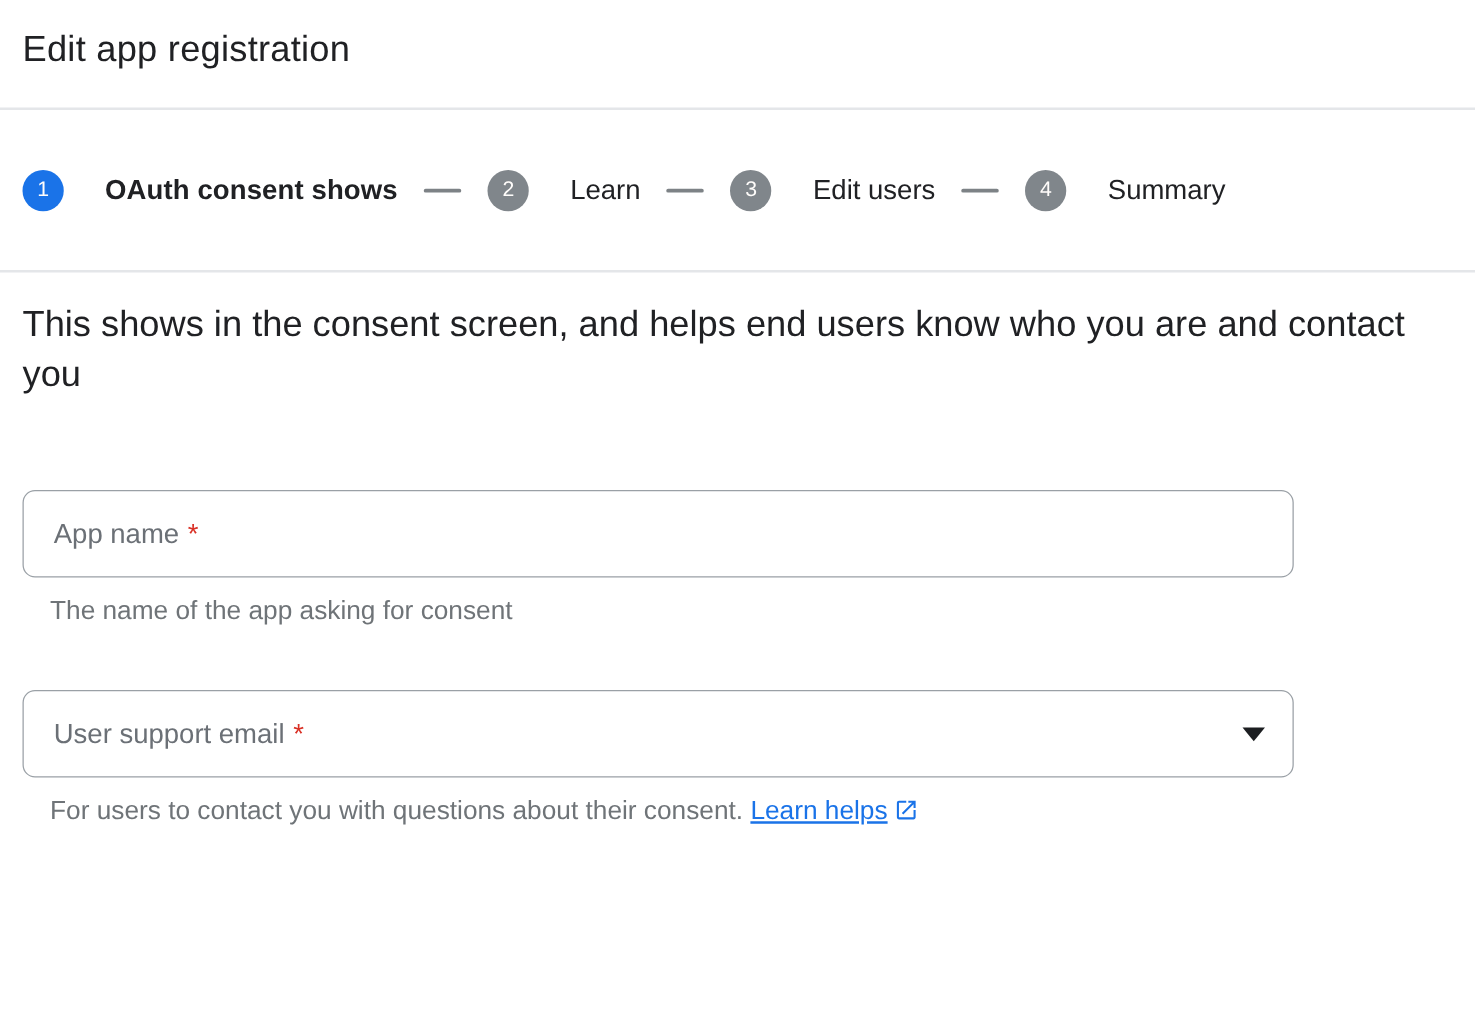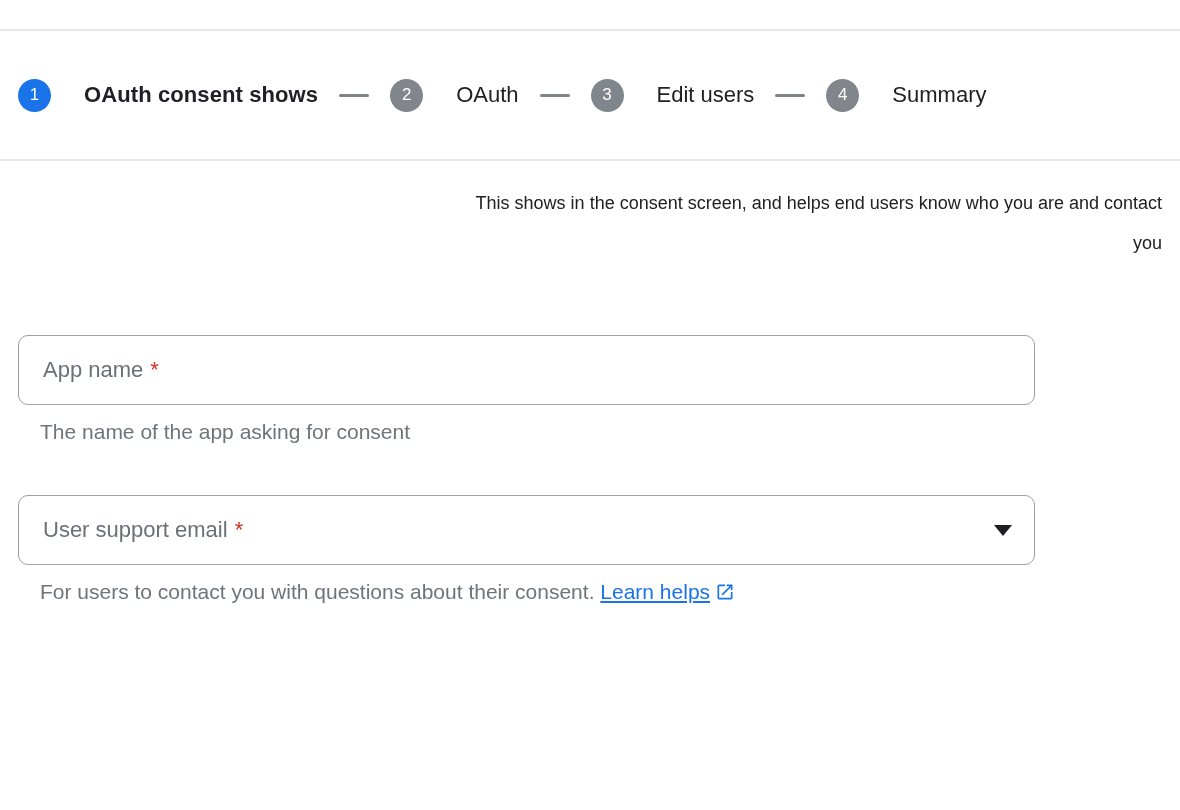--- a/index.html
+++ b/index.html
@@ -66,24 +66,23 @@
   
   .main { padding: 0 18px; }
   .section-title {
     margin: 66px 0 0 0;
     font-size: 30px;
     font-weight: 700;
     color: #202124;
   }
   .section-desc {
     margin: 22px 0 0 0;
-    font-size: 18px;
+    font-size: 29px;
     line-height: 40px;
     color: #202124;
-    text-align: right;
   }
 
   .field {
     position: relative;
     margin-top: 72px;
     width: 1017px;
     height: 70px;
     border: 1.5px solid #9aa0a6;
     border-radius: 10px;
     background: #ffffff;
@@ -127,32 +126,35 @@
   .ext-icon {
     vertical-align: -3px;
     margin-left: 5px;
   }
 </style>
 </head>
 <body>
 
 <div class="page">
 
+  <div class="header">
+    <h1 class="page-title">Edit app registration</h1>
+  </div>
 
   <hr class="divider first">
 
   <nav class="stepper">
     <div class="step active">
       <span class="step-circle">1</span>
       <span class="step-label">OAuth consent shows</span>
     </div>
     <div class="step-separator"></div>
     <div class="step">
       <span class="step-circle">2</span>
-      <span class="step-label">OAuth</span>
+      <span class="step-label">Learn</span>
     </div>
     <div class="step-separator"></div>
     <div class="step">
       <span class="step-circle">3</span>
       <span class="step-label">Edit users</span>
     </div>
     <div class="step-separator"></div>
     <div class="step">
       <span class="step-circle">4</span>
       <span class="step-label">Summary</span>

